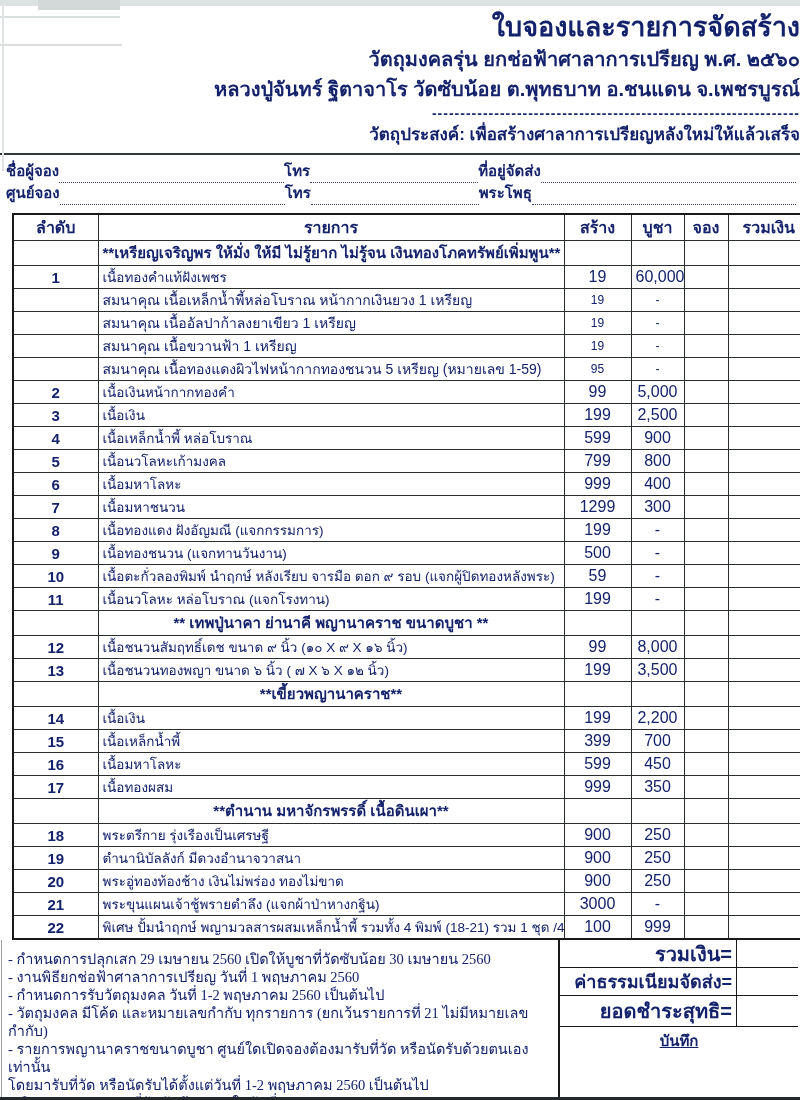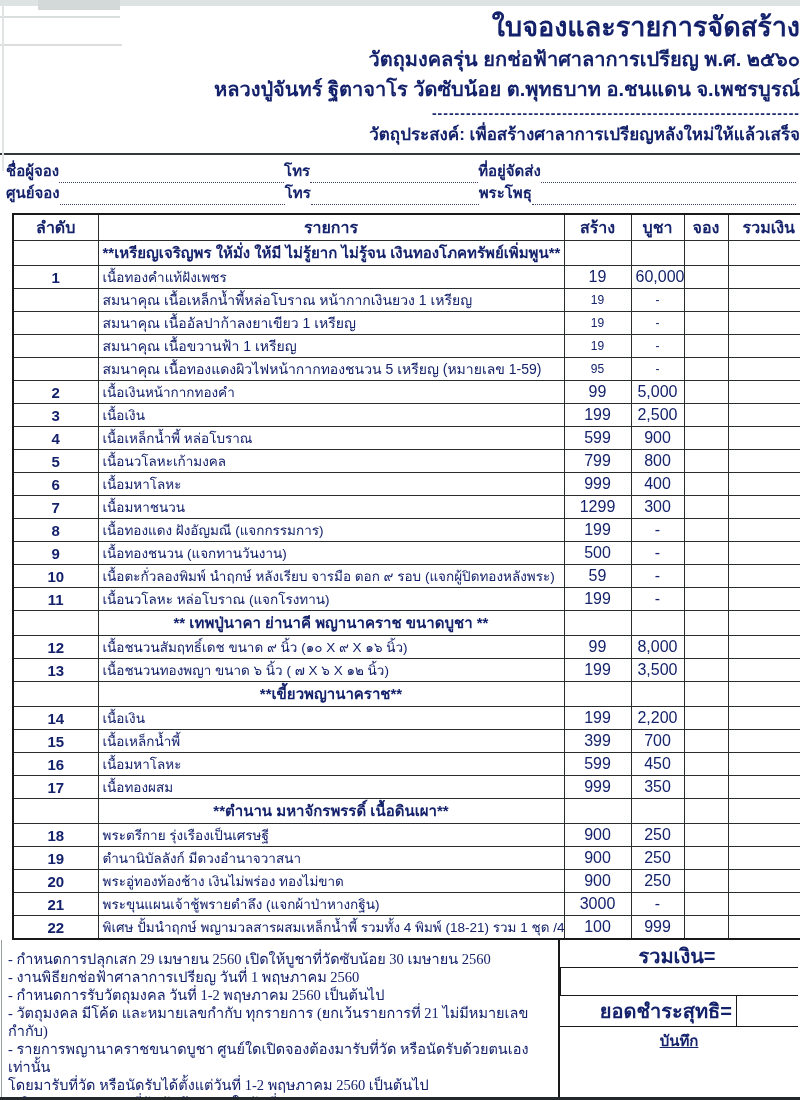--- a/index.html
+++ b/index.html
@@ -51,21 +51,21 @@
   tr.sub td.num { text-align: center; font-size: 12px; }
 
   .bottom { flex: 1; display: flex; margin-left: 1px; width: 797px; }
   .bottom-left { width: 557px; display: flex; flex-direction: column; border-left: 1px solid #9aa0a0; }
   .notes-block { flex: 1; padding: 10px 2px 0 6px; font-family: Liberation Serif, serif; }
   .note-line { font-size: 14.5px; line-height: 18px; font-weight: 500; }
 
   .bottom-right { width: 240px; display: flex; flex-direction: column; border-left: 2px solid #17191a; }
   .total-row { display: flex; border-bottom: 1px solid #17191a; align-items: center; }
   .total-row .t-label { flex: 1; text-align: right; font-weight: bold; padding-right: 4px; }
-  .tr0 { height: 28px; flex-direction: column; } .tr0 .t-label { font-size: 20px; }
+  .tr0 { height: 28px; } .tr0 .t-label { font-size: 20px; }
   .tr1 { height: 28px; } .tr1 .t-label { font-size: 18px; }
   .tr2 { height: 31px; } .tr2 .t-label { font-size: 20px; }
   .t-value { width: 62px; align-self: stretch; border-left: 1px solid #17191a; }
   .memo { flex: 1; text-align: center; padding-top: 2px; }
   .memo-label { font-size: 15px; font-weight: bold; text-decoration: underline; }
 </style>
 </head>
 <body>
 
 <div class="page">
@@ -380,20 +380,21 @@
       </div>
 
     </div>
     <div class="bottom-right">
       <div>
           <div class="total-row tr0">
             <span class="t-label">รวมเงิน=</span>
             <div class="t-value"></div>
           </div>
           <div class="total-row tr1">
+            <span class="t-label">ค่าธรรมเนียมจัดส่ง=</span>
             <div class="t-value"></div>
           </div>
           <div class="total-row tr2">
             <span class="t-label">ยอดชำระสุทธิ=</span>
             <div class="t-value"></div>
           </div>
         </div>
       <div class="memo">
         <span class="memo-label">บันทึก</span>
       </div>

